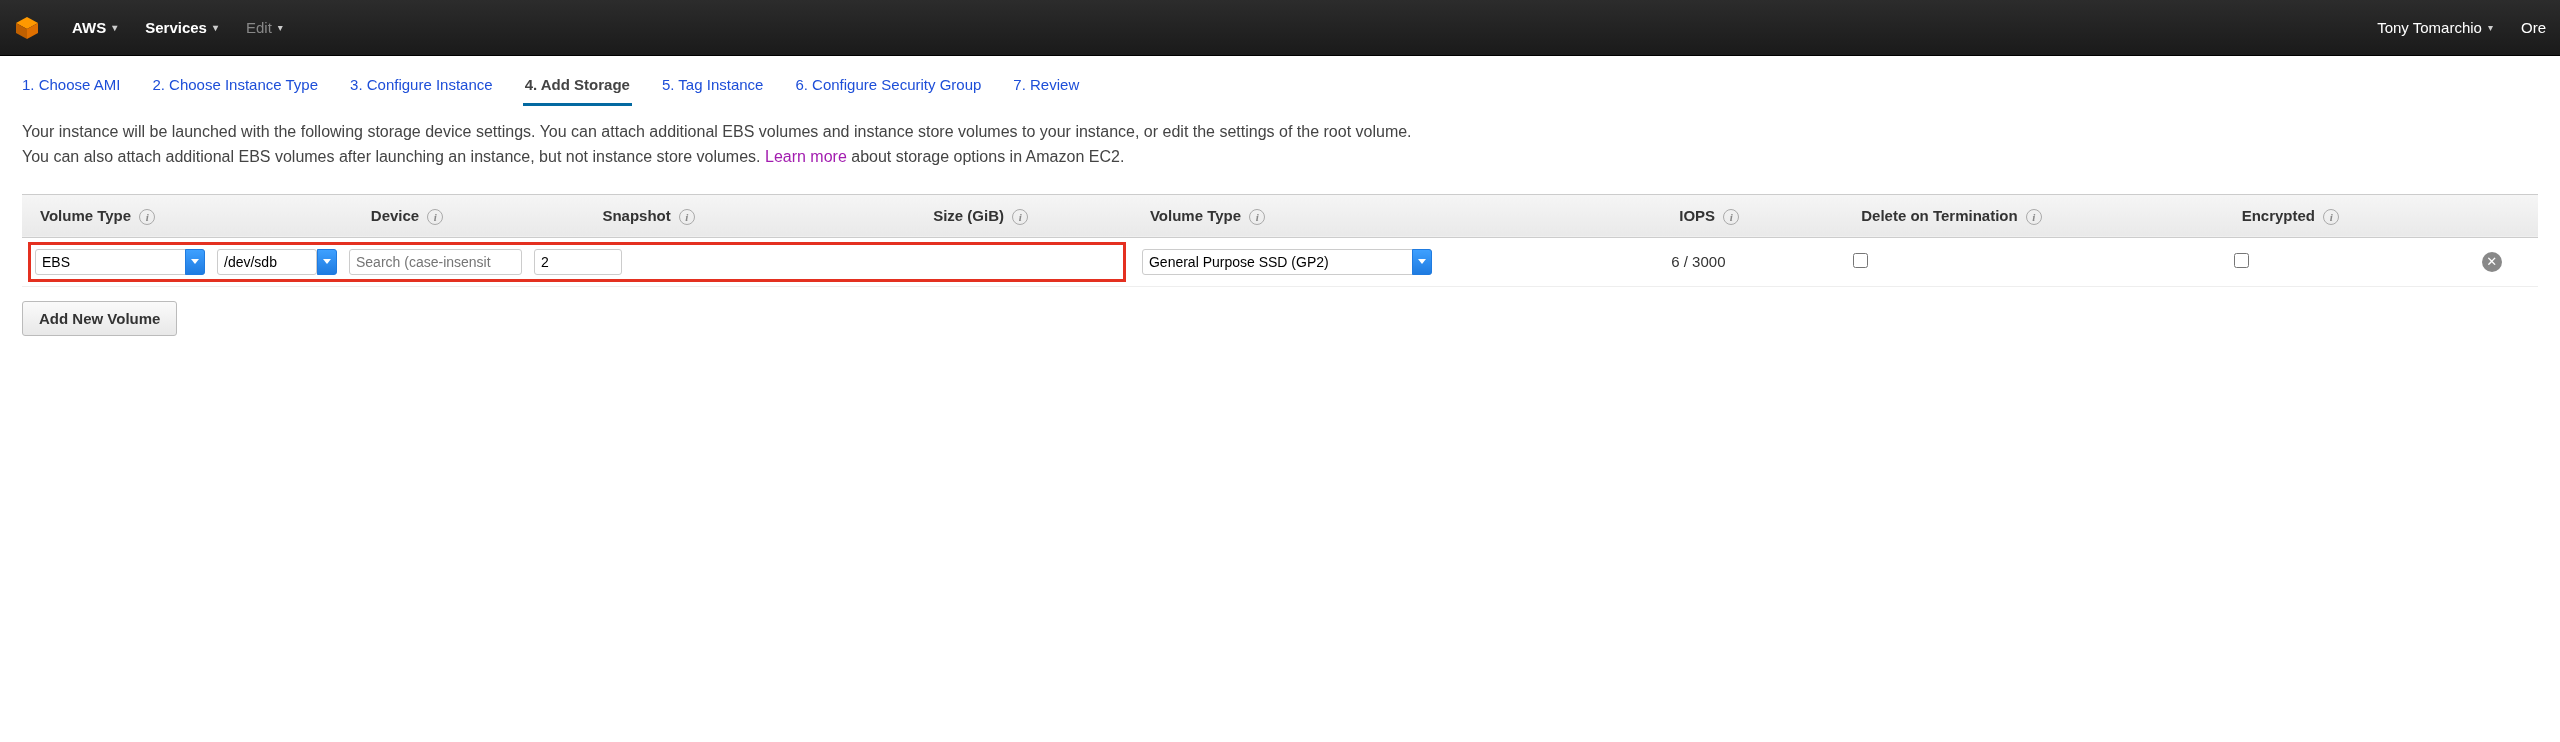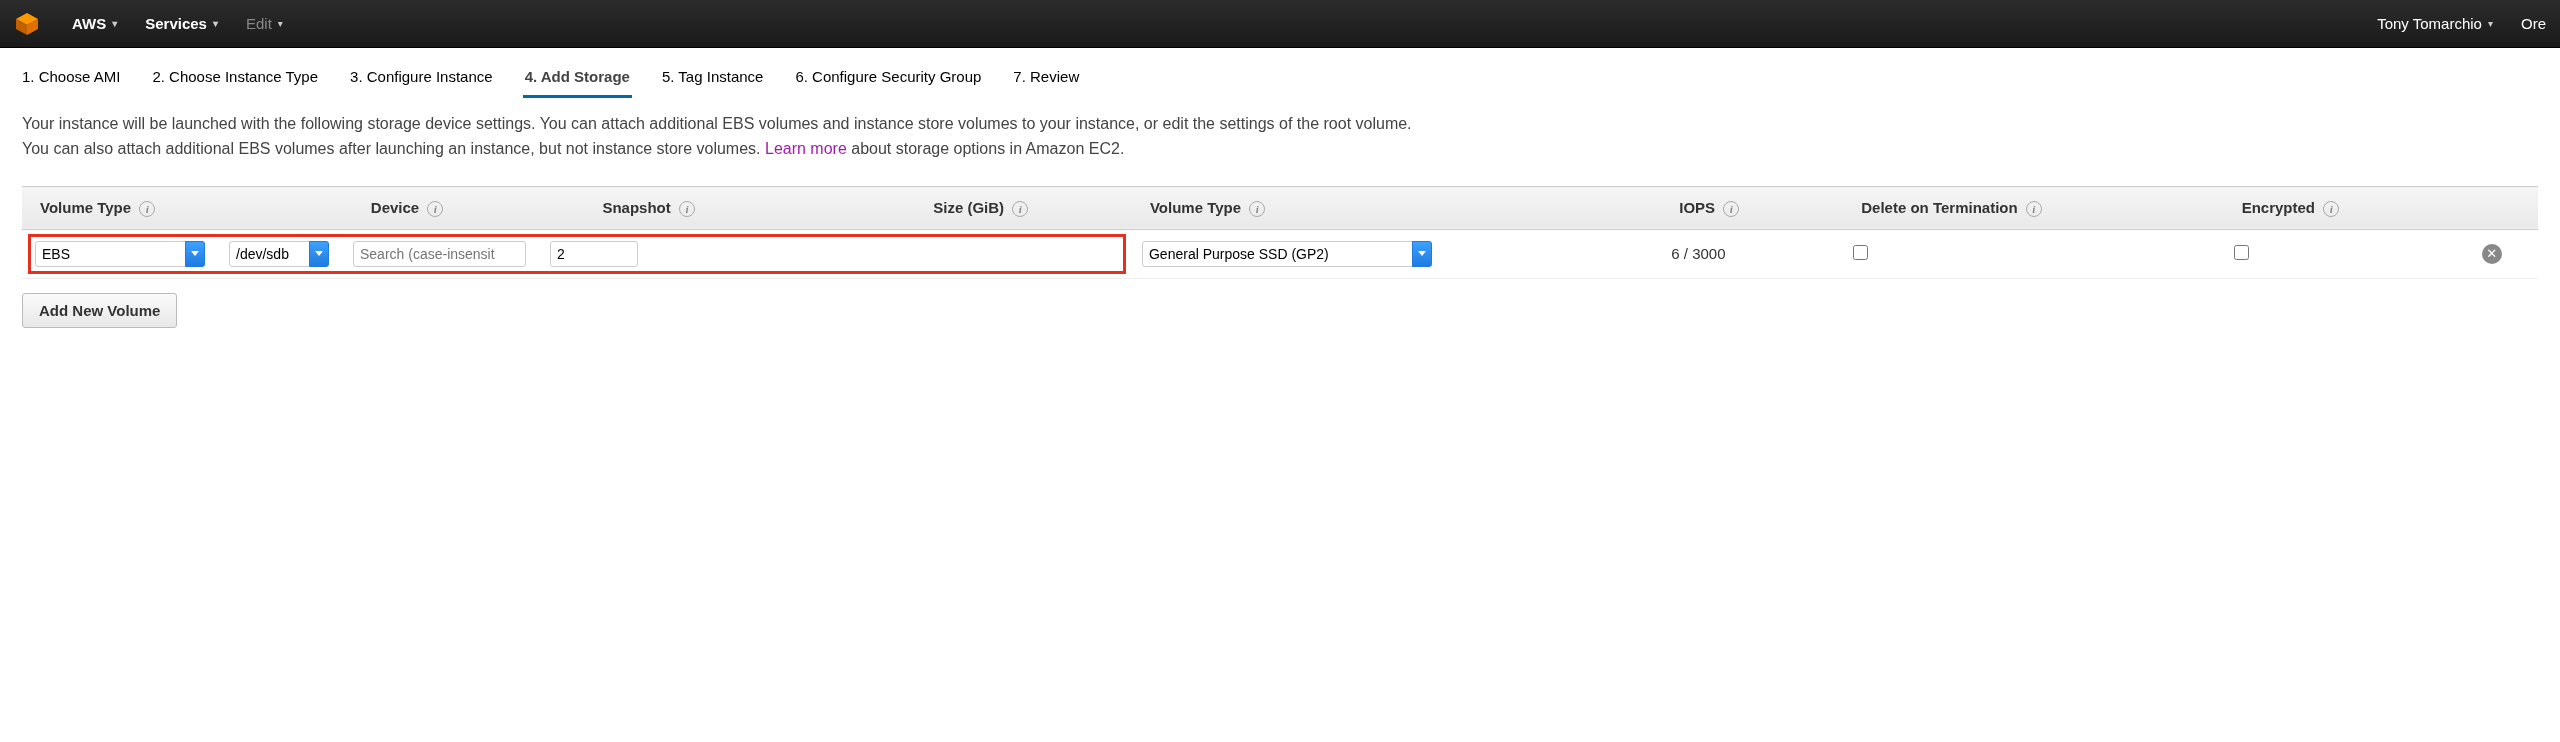--- a/index.html
+++ b/index.html
@@ -1,21 +1,21 @@
 <!DOCTYPE html>
 <html><head>
 <meta charset="utf-8">
 <style>
   * { box-sizing: border-box; margin: 0; padding: 0; }
   body { font-family: "Helvetica Neue", Arial, sans-serif; font-size: 14px; color: #333; background: #fff; }
 
   
   .topnav {
     background: linear-gradient(#2c2c2c, #1a1a1a);
-    height: 48px;
+    height: 56px;
     display: flex;
     align-items: center;
     padding: 0 14px;
     color: #fff;
     border-bottom: 1px solid #000;
   }
   .topnav .logo { margin-right: 18px; display: flex; align-items: center; }
   .topnav .nav-item {
     display: flex; align-items: center;
     padding: 0 14px;
@@ -28,21 +28,21 @@
 
   
   .wizard {
     display: flex;
     padding: 0 20px;
     margin-top: 12px;
     gap: 28px;
     border-bottom: 0;
   }
   .wizard .tab {
-    color: #000000;
+    color: #1d4ed8;
     font-size: 15px;
     padding: 8px 2px 10px;
     cursor: pointer;
     border-bottom: 2px solid transparent;
     white-space: nowrap;
   }
   .wizard .tab.active {
     color: #444; font-weight: 700;
     border-bottom: 3px solid #0369a1;
   }
@@ -101,21 +101,21 @@
     pointer-events: none;
   }
   .select-btn::after { content:""; border-left:4px solid transparent; border-right:4px solid transparent; border-top:5px solid #fff; }
 
   .checkbox { width: 15px; height: 15px; }
 
   .highlight-box {
     border: 3px solid #e43020;
     padding: 4px;
     display: flex; align-items: center;
-    gap: 24px;
+    gap: 12px;
   }
 
   .add-btn {
     margin-top: 14px;
     background: linear-gradient(#fafafa,#e8e8e8);
     border: 1px solid #bbb; border-radius: 3px;
     padding: 8px 16px; font-size: 15px; font-weight: 700; color: #333;
     cursor: pointer;
   }
 
@@ -206,21 +206,21 @@
 
       <tr>
         <td colspan="4" style="padding:4px 6px">
           <div class="highlight-box">
             <span class="select-wrapper" style="width:170px">
               <select class="select-ctl" style="width:170px">
                 <option>EBS</option>
               </select>
               <span class="select-btn"></span>
             </span>
-            <span class="select-wrapper" style="width:100px">
+            <span class="select-wrapper" style="width:120px">
               <select class="select-ctl" style="width:100px">
                 <option>/dev/sdb</option>
               </select>
               <span class="select-btn"></span>
             </span>
             <input class="text-input" style="width: 173px; color: rgb(153, 153, 153);" placeholder="Search (case-insensit">
             <input class="text-input" style="width: 88px;" value="2">
           </div>
         </td>
         <td>

